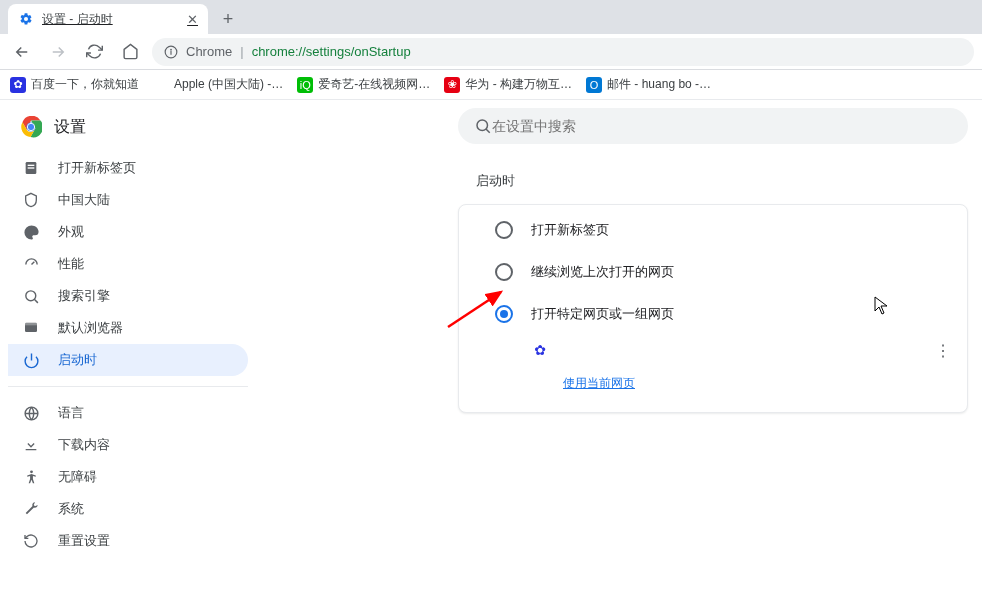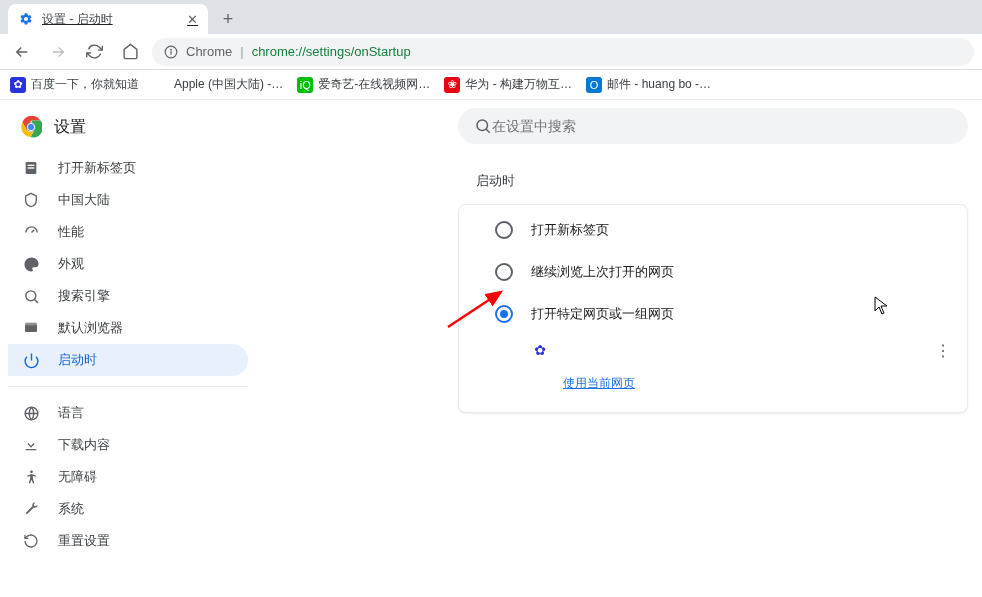--- a/index.html
+++ b/index.html
@@ -167,34 +167,34 @@
       <div class="side-item">
           <span class="micon">
             <svg width="16" height="16" viewBox="0 0 24 24" fill="none" stroke="#5f6368" stroke-width="2">
               <path d="M12 2l8 4v6c0 5-3.5 9-8 10-4.5-1-8-5-8-10V6z"></path>
             </svg>
           </span>
           <span>中国大陆</span>
         </div>
       <div class="side-item">
           <span class="micon">
+            <svg width="17" height="17" viewBox="0 0 24 24" fill="#5f6368">
+              <path d="M12 2a10 10 0 1 0 0 20c1 0 2-1 2-2s-1-1-1-2 1-2 2-2h2a5 5 0 0 0 5-5c0-5-4.5-9-10-9z"></path>
+            </svg>
+          </span>
+          <span>外观</span>
+        </div>
+      <div class="side-item">
+          <span class="micon">
             <svg width="17" height="17" viewBox="0 0 24 24" fill="none" stroke="#5f6368" stroke-width="2">
               <path d="M12 3a9 9 0 0 0-9 9h2a7 7 0 1 1 14 0h2a9 9 0 0 0-9-9z" fill="#5f6368" stroke="none"></path>
               <line x1="12" y1="12" x2="16" y2="8"></line>
             </svg>
           </span>
           <span>性能</span>
-        </div>
-      <div class="side-item">
-          <span class="micon">
-            <svg width="17" height="17" viewBox="0 0 24 24" fill="#5f6368">
-              <path d="M12 2a10 10 0 1 0 0 20c1 0 2-1 2-2s-1-1-1-2 1-2 2-2h2a5 5 0 0 0 5-5c0-5-4.5-9-10-9z"></path>
-            </svg>
-          </span>
-          <span>外观</span>
         </div>
       <div class="side-item">
           <span class="micon">
             <svg width="17" height="17" viewBox="0 0 24 24" fill="none" stroke="#5f6368" stroke-width="2">
               <circle cx="11" cy="11" r="7"></circle>
               <line x1="21" y1="21" x2="16" y2="16"></line>
             </svg>
           </span>
           <span>搜索引擎</span>
         </div>

